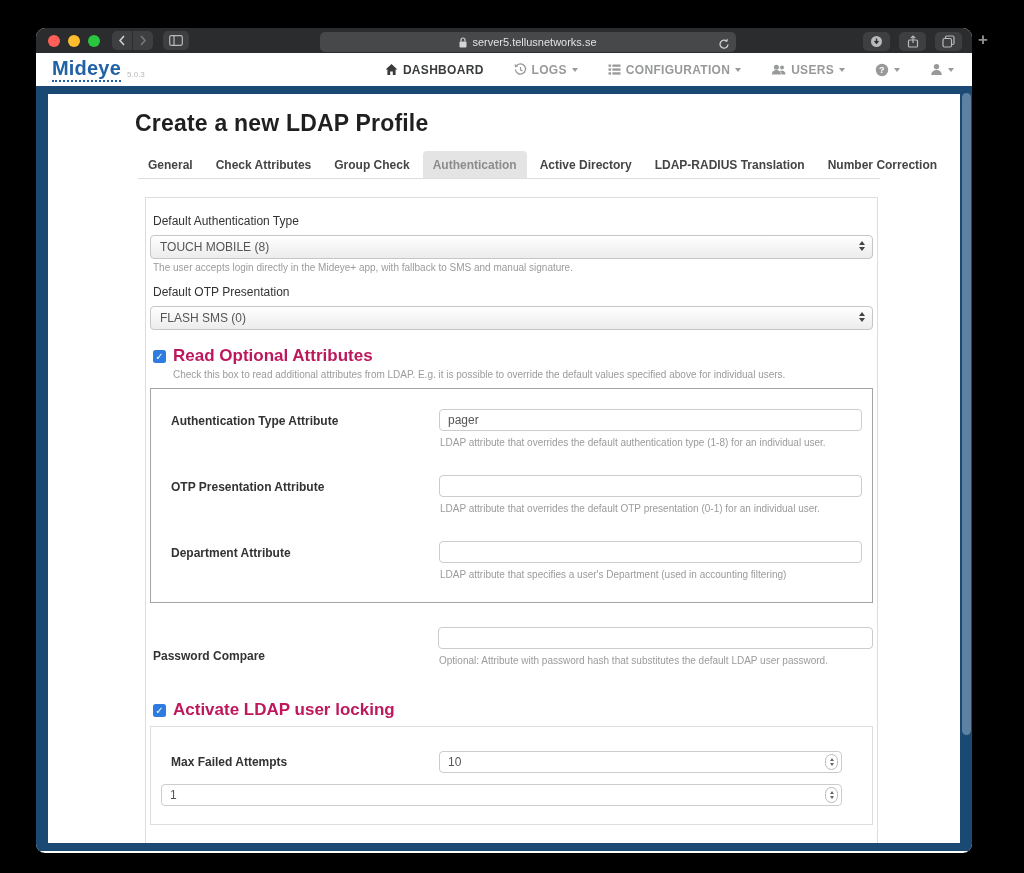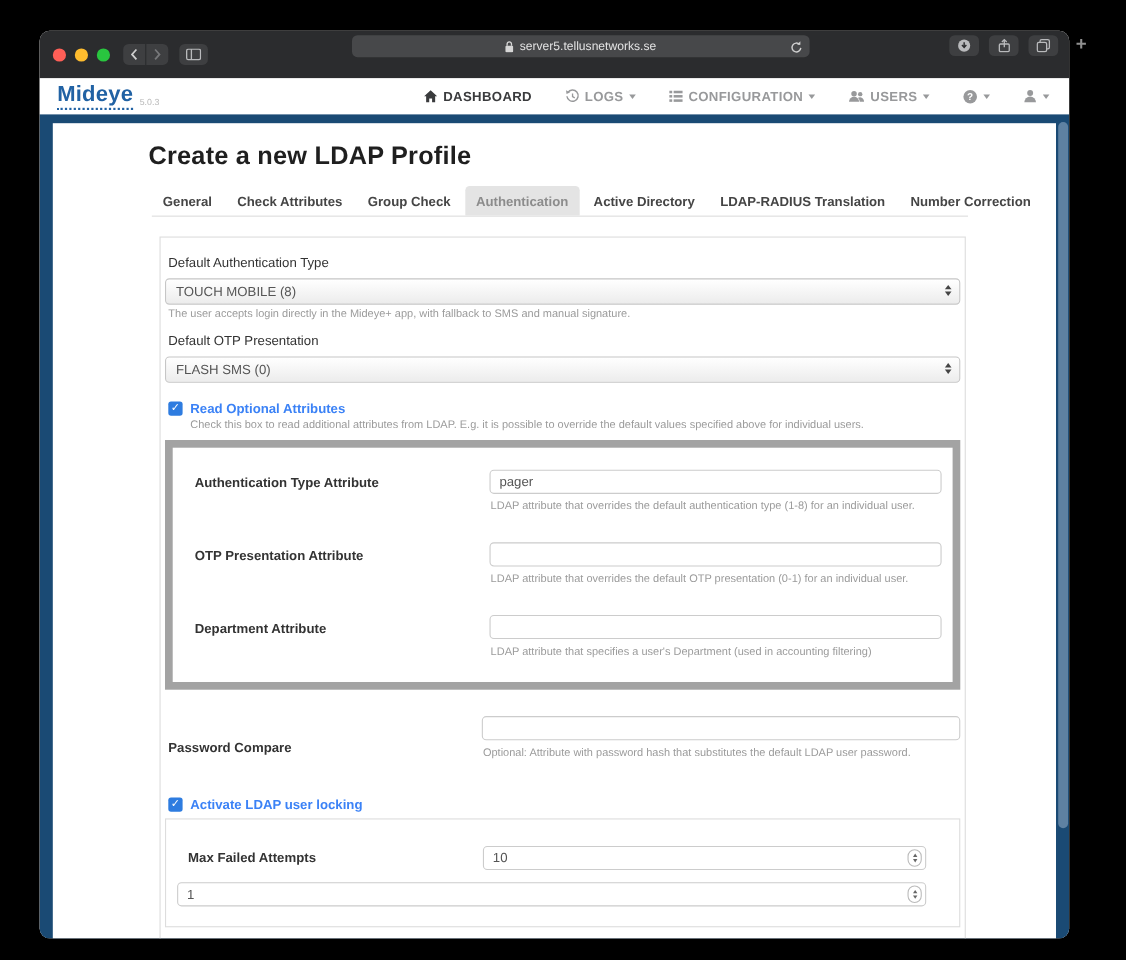--- a/index.html
+++ b/index.html
@@ -1,21 +1,21 @@
 <!DOCTYPE html>
 <html><head>
 <meta charset="utf-8">
 <style>
   * { margin:0; padding:0; box-sizing:border-box; }
   html,body { width:1024px; height:873px; background:#000; font-family:"Liberation Sans","DejaVu Sans",sans-serif; }
   .stage { position:relative; width:1024px; height:873px; background:#000; overflow:hidden; }
 
   
   .window { position:absolute; left:36px; top:28px; width:936px; height:825px; border-radius:9px; overflow:hidden; background:#fff; }
-  .chrome { position:relative; height:43px; background:#2b2c2e; display:flex; align-items:center; padding:0 10px; }
+  .chrome { position:relative; height:25px; background:#2b2c2e; display:flex; align-items:center; padding:0 10px; }
   .lights { display:flex; gap:8px; margin-left:2px; }
   .light { width:12px; height:12px; border-radius:50%; }
   .navgroup { display:flex; margin-left:12px; }
   .chrome-btn { height:19px; background:#3e3f41; display:flex; align-items:center; justify-content:center; }
   .btn-back { width:20px; border-radius:5px 0 0 5px; margin-right:1px; }
   .btn-fwd { width:20px; border-radius:0 5px 5px 0; }
   .btn-sidebar { width:26px; border-radius:5px; margin-left:10px; }
   .addressbar { position:absolute; left:284px; top:4px; width:416px; height:20px; background:#47484a; border-radius:5px; display:flex; align-items:center; justify-content:center; gap:5px; }
   .url-text { font-size:11px; color:#e2e2e2; }
   .refresh { position:absolute; right:6px; top:4px; }
@@ -50,24 +50,24 @@
   .panel { border:1px solid #ddd; margin:18px 2px 0 10px; padding:12px 4px 42px 4px; }
   .form-label { font-size:12px; font-weight:normal; color:#333; margin:4px 0 7px 3px; }
   .select-box { position:relative; height:24px; border:1px solid #c6c6c6; border-radius:4px; background:linear-gradient(#ffffff,#ececec); display:flex; align-items:center; padding:0 20px 0 9px; font-size:12px; color:#555; }
   .select-caret { position:absolute; right:7px; top:5px; display:flex; flex-direction:column; gap:2px; align-items:center; }
   .tri-up { width:0; height:0; border-left:3.5px solid transparent; border-right:3.5px solid transparent; border-bottom:4.5px solid #444; }
   .tri-dn { width:0; height:0; border-left:3.5px solid transparent; border-right:3.5px solid transparent; border-top:4.5px solid #444; }
   .help { font-size:10px; color:#9b9b9b; margin:3px 0 12px 3px; }
 
   .check-row { display:flex; align-items:center; gap:7px; margin:16px 0 2px 3px; }
   .checkbox { width:13px; height:13px; background:#2e7ce0; border-radius:2.5px; color:#fff; font-size:10px; line-height:13px; text-align:center; flex:none; }
-  .check-label { font-size:12px; font-weight:bold; color:#3b82f6; }
+  .check-label { font-size:17px; font-weight:bold; color:#be185d; }
   .check-help { font-size:10px; color:#9b9b9b; margin:3px 0 8px 23px; }
 
-  .attr-box { border:7px solid #a3a3a3; margin-top:6px; padding:20px 10px 6px 10px; }
+  .attr-box { border:1px solid #a3a3a3; margin-top:6px; padding:20px 10px 6px 10px; }
   .attr-row { display:flex; margin-bottom:13px; }
   .attr-label { width:278px; flex:none; padding:5px 0 0 10px; font-size:12px; font-weight:bold; color:#333; }
   .attr-field { flex:1; }
   .text-input { width:100%; height:22px; border:1px solid #ccc; border-radius:4px; padding:0 8px; font-size:12px; color:#555; font-family:inherit; outline:none; background:#fff; }
   .field-help { font-size:10px; color:#9b9b9b; margin:6px 0 14px 1px; }
 
   .pw-row { display:flex; margin:24px 0 0 0;align-items:center; }
   .pw-row .attr-label { padding-left:3px; width:288px; }
 
   .num-box { border:1px solid #ddd; margin-top:6px; padding:24px 30px 16px 10px; }

